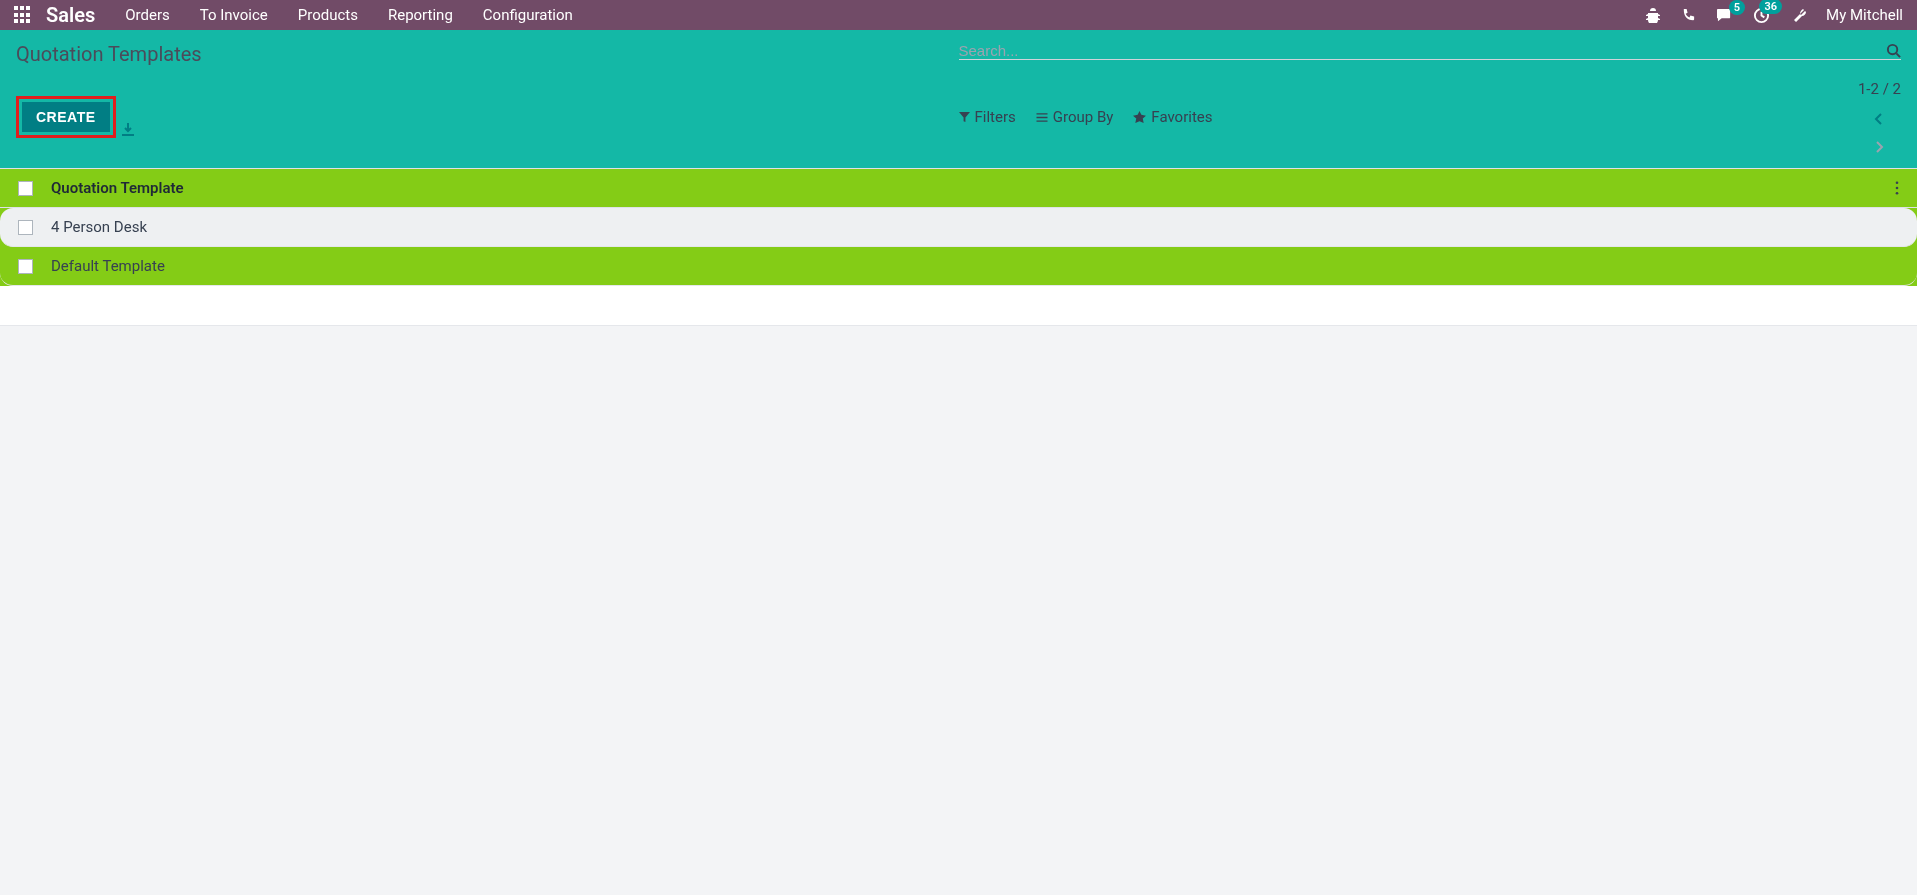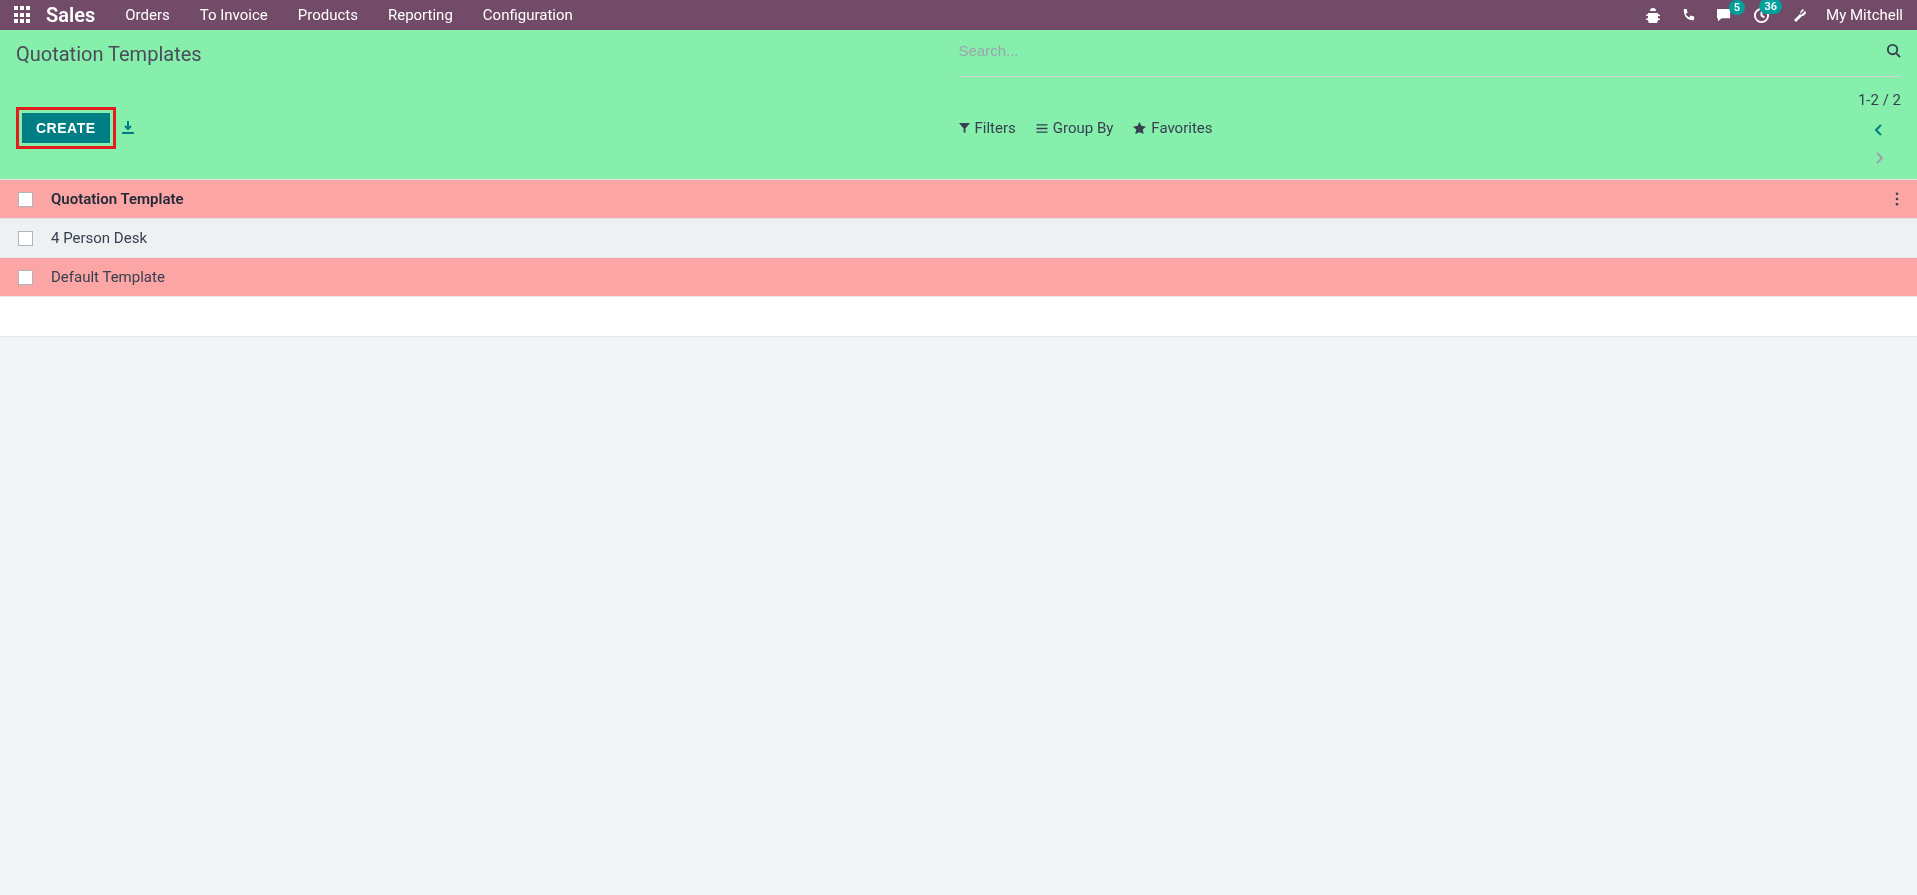--- a/index.html
+++ b/index.html
@@ -52,40 +52,40 @@
   }
   .company { color: #fff; cursor: pointer; font-size: 15px; }
   .user-block { display: flex; align-items: center; gap: 8px; cursor: pointer; }
   .avatar {
     width: 24px; height: 24px; border-radius: 50%;
     background: radial-gradient(circle at 30% 30%, #e0c9a6, #8b6f47);
   }
   .user-name { color: #fff; font-size: 15px; }
 
   .control-panel {
-    background: #86efac;
+    background: #14b8a6;
     border-bottom: 1px solid #dee2e6;
     padding: 12px 16px 14px 16px;
   }
   .cp-row1 { display: flex; align-items: flex-start; }
   .cp-left1 { flex: 0 0 50%; }
   .page-title { font-size: 20px; color: #4b4b5a; font-weight: 400; }
   .cp-right1 { flex: 1; }
   .search-wrap {
     display: flex; align-items: center;
     border-bottom: 1px solid #ced4da;
-    padding-bottom: 17px;
+    padding-bottom: 0;
   }
   .search-input {
     flex: 1; border: none; outline: none;
     font-size: 15px; color: #374151; background: transparent;
   }
   .search-input::placeholder { color: #9ca3af; }
   .cp-row2 { display: flex; align-items: center; margin-top: 14px; }
-  .cp-left2 { flex: 0 0 50%; display: flex; align-items: center; gap: 4px; }
+  .cp-left2 { flex: 0 0 50%; display: flex; align-items: flex-end; gap: 4px; }
   .create-highlight {
     border: 3px solid #e11d1d;
     padding: 3px;
     display: inline-block;
   }
   .create-btn {
     background: #017E84;
     color: #fff;
     border: none;
     padding: 7px 14px;
@@ -95,34 +95,35 @@
     cursor: pointer;
   }
   .dl-icon { color: #017E84; cursor: pointer; }
   .cp-right2 { flex: 1; display: flex; align-items: center; }
   .filter-btns { display: flex; gap: 20px; }
   .filter-btn { display: flex; align-items: center; gap: 5px; color: #374151; cursor: pointer; font-size: 15px; }
   .pager-wrap { margin-left: auto; display: flex; align-items: center; gap: 14px; flex-direction: column; }
   .pager-text { color: #374151; font-size: 15px; }
   .pager-arrow { cursor: pointer; display:flex; align-items:center; }
 
-  .list-view { background: #fca5a5; }
+  .list-view { background: #84cc16; }
   .list-header {
     display: flex; align-items: center;
     padding: 10px 18px;
     border-bottom: 1px solid #dee2e6;
     font-weight: 600; color: #1f2937;
     font-size: 15px;
   }
   .list-row {
     display: flex; align-items: center;
     padding: 10px 18px;
     border-bottom: 1px solid #e5e7eb;
     font-size: 15px; color: #374151;
     cursor: pointer;
+    border-radius: 13px;
   }
   .list-row.selected { background: #eef0f2; }
   .chk {
     width: 15px; height: 15px; border: 1px solid #adb5bd;
     margin-right: 18px; cursor: pointer; flex-shrink: 0;
     background:#fff;
   }
   .row-label { flex: 1; }
   .kebab { margin-left: auto; cursor: pointer; }
   .blank-bar { height: 40px; background: #fff; border-bottom: 1px solid #e5e7eb; }

